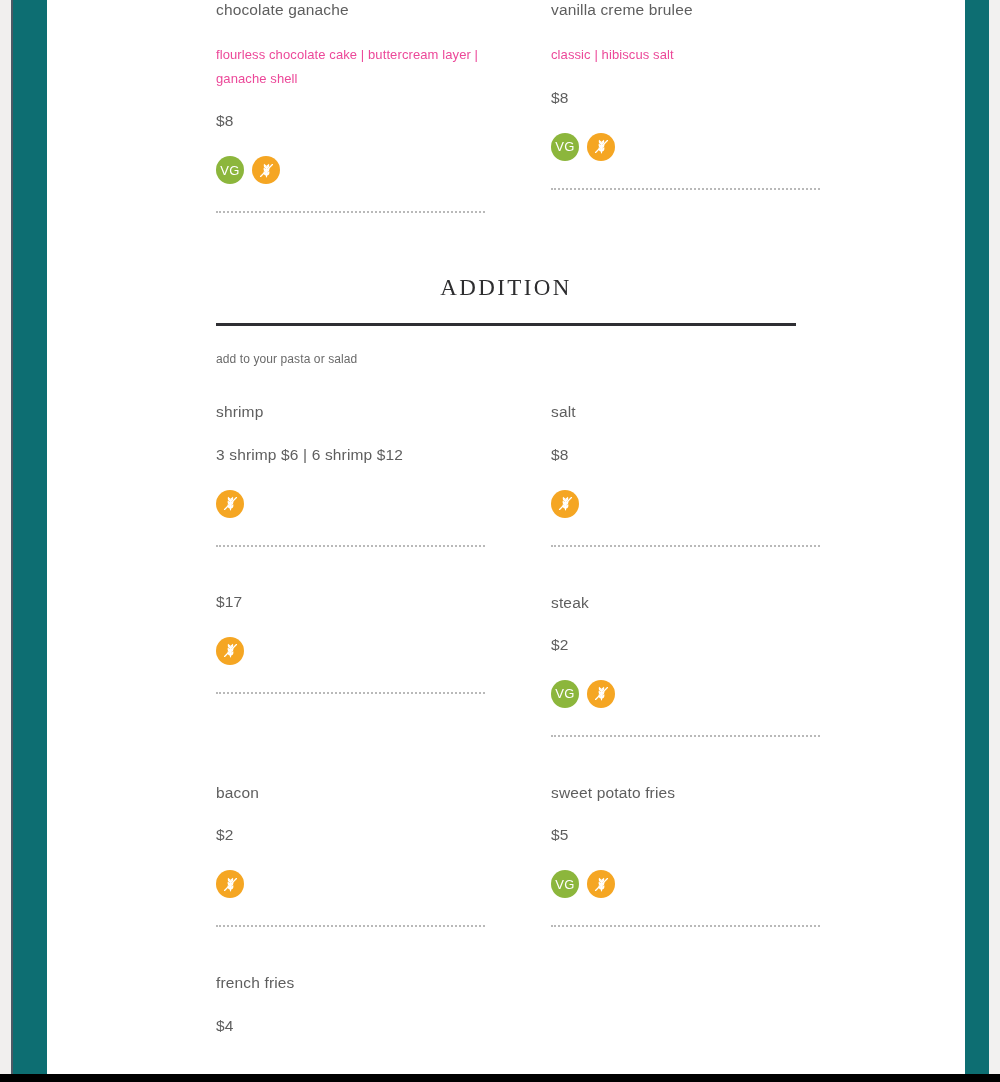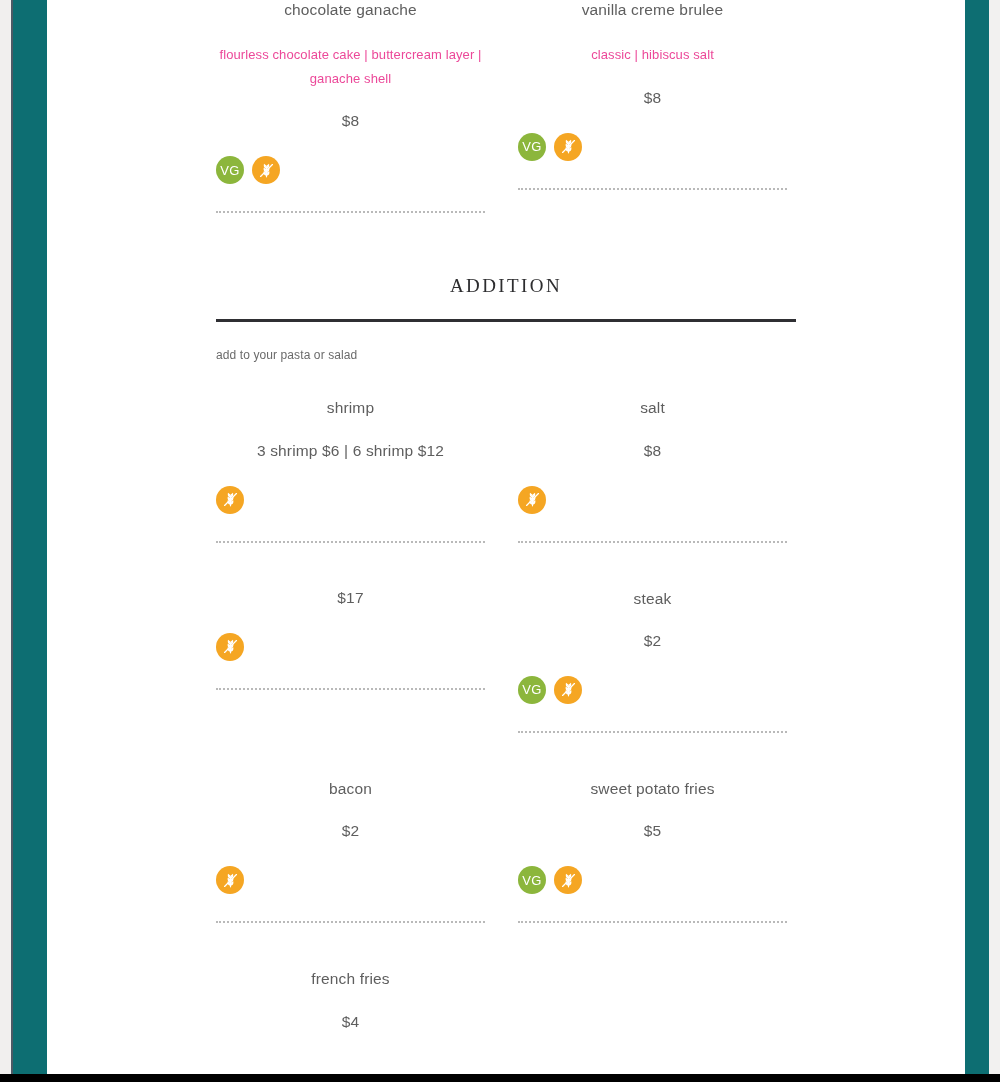--- a/index.html
+++ b/index.html
@@ -70,22 +70,21 @@
     position: absolute;
     left: 169px;   
     top: 0;
     width: 580px;  
   }
 
   
   .menu-grid {
     display: grid;
     grid-template-columns: 269px 269px;
-    column-gap: 33px;
-    text-align: center;
+    column-gap: 66px;
   }
   .menu-cell {
     position: relative;
   }
   .menu-cell.empty { visibility: hidden; }
 
   .item-name {
     font-size: 15.5px;
     color: #5e5e5e;
     letter-spacing: .15px;
@@ -145,21 +144,21 @@
   .row-gap { height: 46px; }
 
   
   .section-block {
     margin-top: 62px;
     margin-bottom: 0;
   }
   .section-title {
     text-align: center;
     font-family: "Liberation Serif", serif;
-    font-size: 19px;
+    font-size: 23px;
     letter-spacing: 2.4px;
     color: #2d2d2f;
     margin: 0 0 22px 0;
     font-weight: 400;
   }
   .section-rule {
     height: 3px;
     background: #2f2f33;
     width: 580px;
   }

